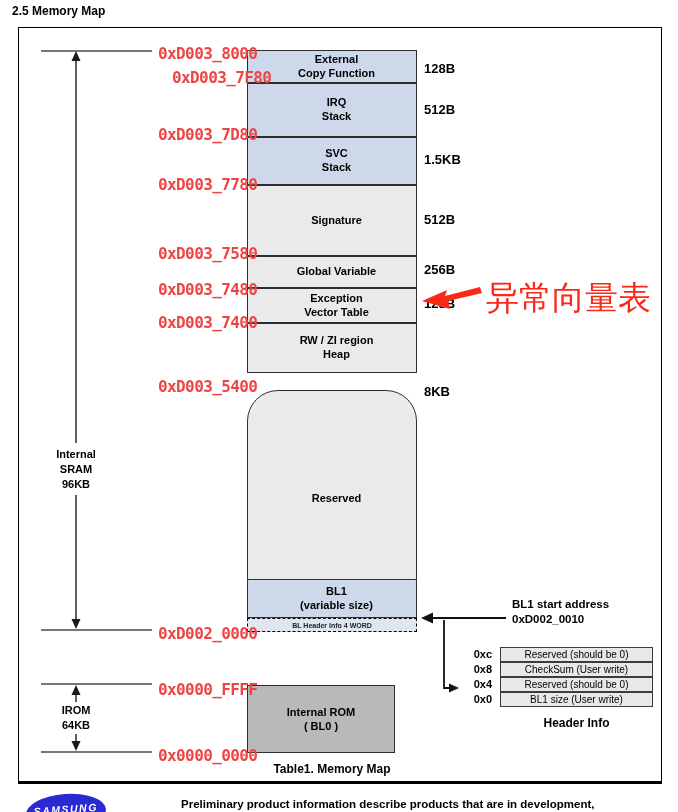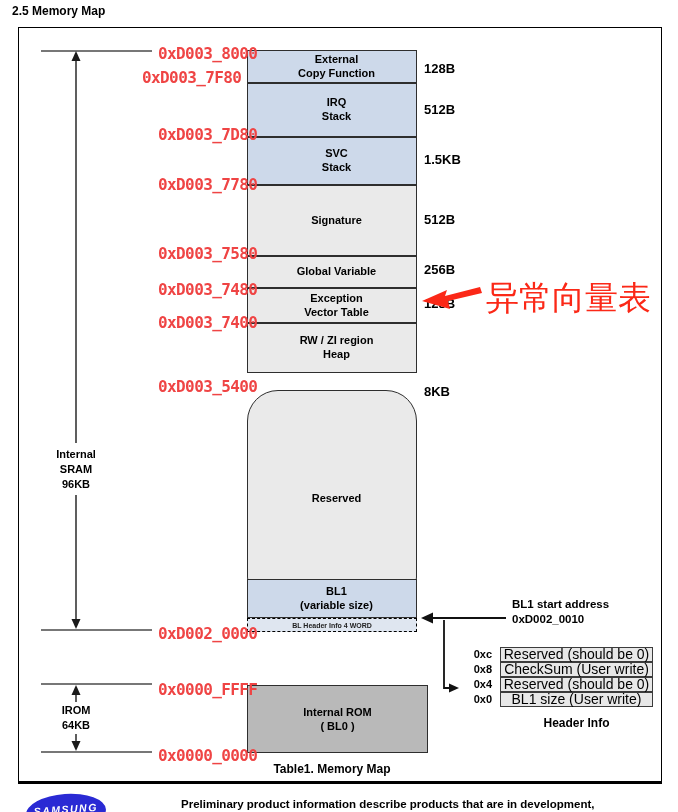--- a/index.html
+++ b/index.html
@@ -28,39 +28,39 @@
   }
   .blk-blue{background:#cdd9ea;}
   .blk-gray{background:#eaeaea;}
   .blk-dashed{
     left:247px;width:170px;box-sizing:border-box;
     border:1.2px dashed #000;background:#dfe6f0;
     display:flex;align-items:center;justify-content:center;
     font-size:7px;color:#222;font-weight:bold;
   }
   .rom{
-    left:247px;top:685px;width:181px;height:68px;box-sizing:border-box;
+    left:247px;top:685px;width:148px;height:68px;box-sizing:border-box;
     background:#b9b9b9;border:1.5px solid #2e2e2e;
     display:flex;align-items:center;justify-content:center;
     text-align:center;font-weight:bold;font-size:11px;line-height:1.3;color:#000;
   }
   .size-label{font-weight:bold;font-size:13px;color:#000;white-space:nowrap;}
   .range-label{
     width:110px;text-align:center;font-weight:bold;font-size:11px;line-height:1.35;color:#000;
   }
   .caption{font-weight:bold;font-size:12px;color:#000;text-align:center;}
   .annotation{
     font-size:33px;line-height:1;color:#fb2817;font-weight:400;white-space:nowrap;
     font-family:"DejaVu Sans","Liberation Sans",sans-serif;
   }
   .bl1-pointer{font-weight:bold;font-size:11.5px;line-height:1.3;color:#000;}
   .hi-row{
     left:500px;width:153px;height:15px;box-sizing:border-box;
     border:1px solid #3c3c3c;background:#e8e8e8;
-    font-size:14px;color:#000;text-align:center;line-height:13px;
+    font-size:10px;color:#000;text-align:center;line-height:13px;
   }
   .hi-offset{
     left:452px;width:40px;text-align:right;font-weight:bold;font-size:11px;color:#000;
   }
   .hi-caption{left:500px;width:153px;text-align:center;font-weight:bold;font-size:12px;color:#000;}
   .footer-text{font-weight:bold;font-size:11.5px;color:#000;white-space:nowrap;}
   .logo{
     left:26px;top:794px;width:80px;height:36px;border-radius:50%;
     background:#2a2ad4;transform:rotate(-4deg);
     display:flex;align-items:flex-start;justify-content:center;
@@ -94,21 +94,21 @@
 <div class="abs blk blk-blue pre" style="top:579px;height:39px;">BL1
 (variable size)</div>
 <div class="abs blk-dashed" style="top:618px;height:14px;">BL Header Info 4 WORD</div>
 
 <div class="abs rom pre">Internal ROM
 ( BL0 )</div>
 
 <div class="abs caption" style="left:247px;top:762px;width:170px;">Table1. Memory Map</div>
 
 <div class="abs addr" style="left:158px;top:44px;">0xD003_8000</div>
-<div class="abs addr" style="left:142px;top:68px;">0xD003_7F80</div>
+<div class="abs addr" style="left:172px;top:68px;">0xD003_7F80</div>
 <div class="abs addr" style="left:158px;top:125px;">0xD003_7D80</div>
 <div class="abs addr" style="left:158px;top:175px;">0xD003_7780</div>
 <div class="abs addr" style="left:158px;top:244px;">0xD003_7580</div>
 <div class="abs addr" style="left:158px;top:280px;">0xD003_7480</div>
 <div class="abs addr" style="left:158px;top:313px;">0xD003_7400</div>
 <div class="abs addr" style="left:158px;top:377px;">0xD003_5400</div>
 <div class="abs addr" style="left:158px;top:624px;">0xD002_0000</div>
 <div class="abs addr" style="left:158px;top:680px;">0x0000_FFFF</div>
 <div class="abs addr" style="left:158px;top:746px;">0x0000_0000</div>
 

